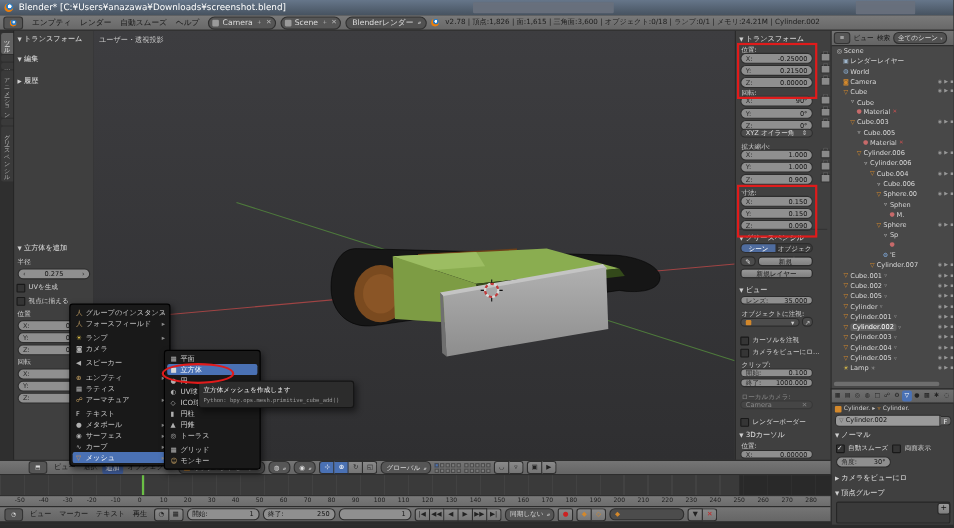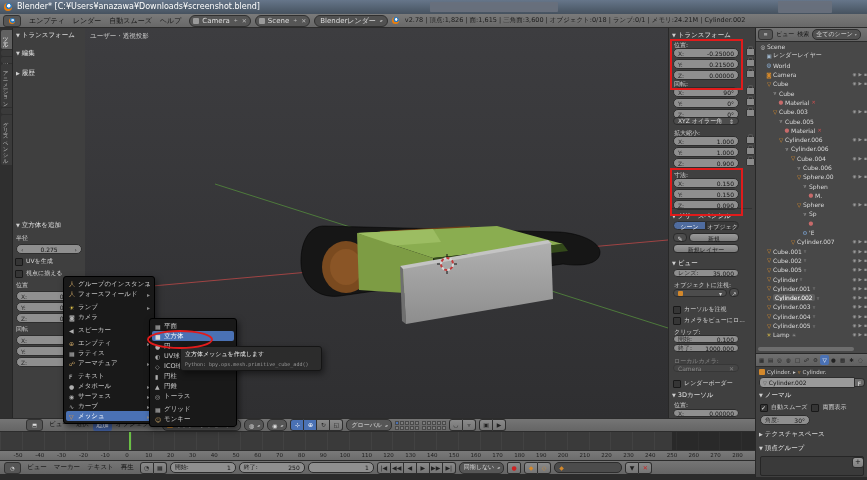--- a/index.html
+++ b/index.html
@@ -772,21 +772,21 @@
           <span class="chk"></span>
           <span>両面表示</span>
         </span>
     </div>
     <div class="prow">
       <span class="field pill30" style="margin:1px 0;">
         <span class="ax">角度:</span>
         <span>30°</span>
       </span>
     </div>
-    <div class="ptitle"><span class="tri">▶</span><span>テクスチャスペース</span></div>
+    <div class="ptitle"><span class="tri">▶</span><span>カメラをビューにロ</span></div>
     <div class="ptitle"><span class="tri">▼</span><span>頂点グループ</span></div>
     <div id="vglist">
       <span class="plus">+</span>
     </div>
   </div>
 
   <div id="vphead" class="abs">
     <span class="hico">⬒</span>
     <span style="display:flex;gap:1px;">
 

